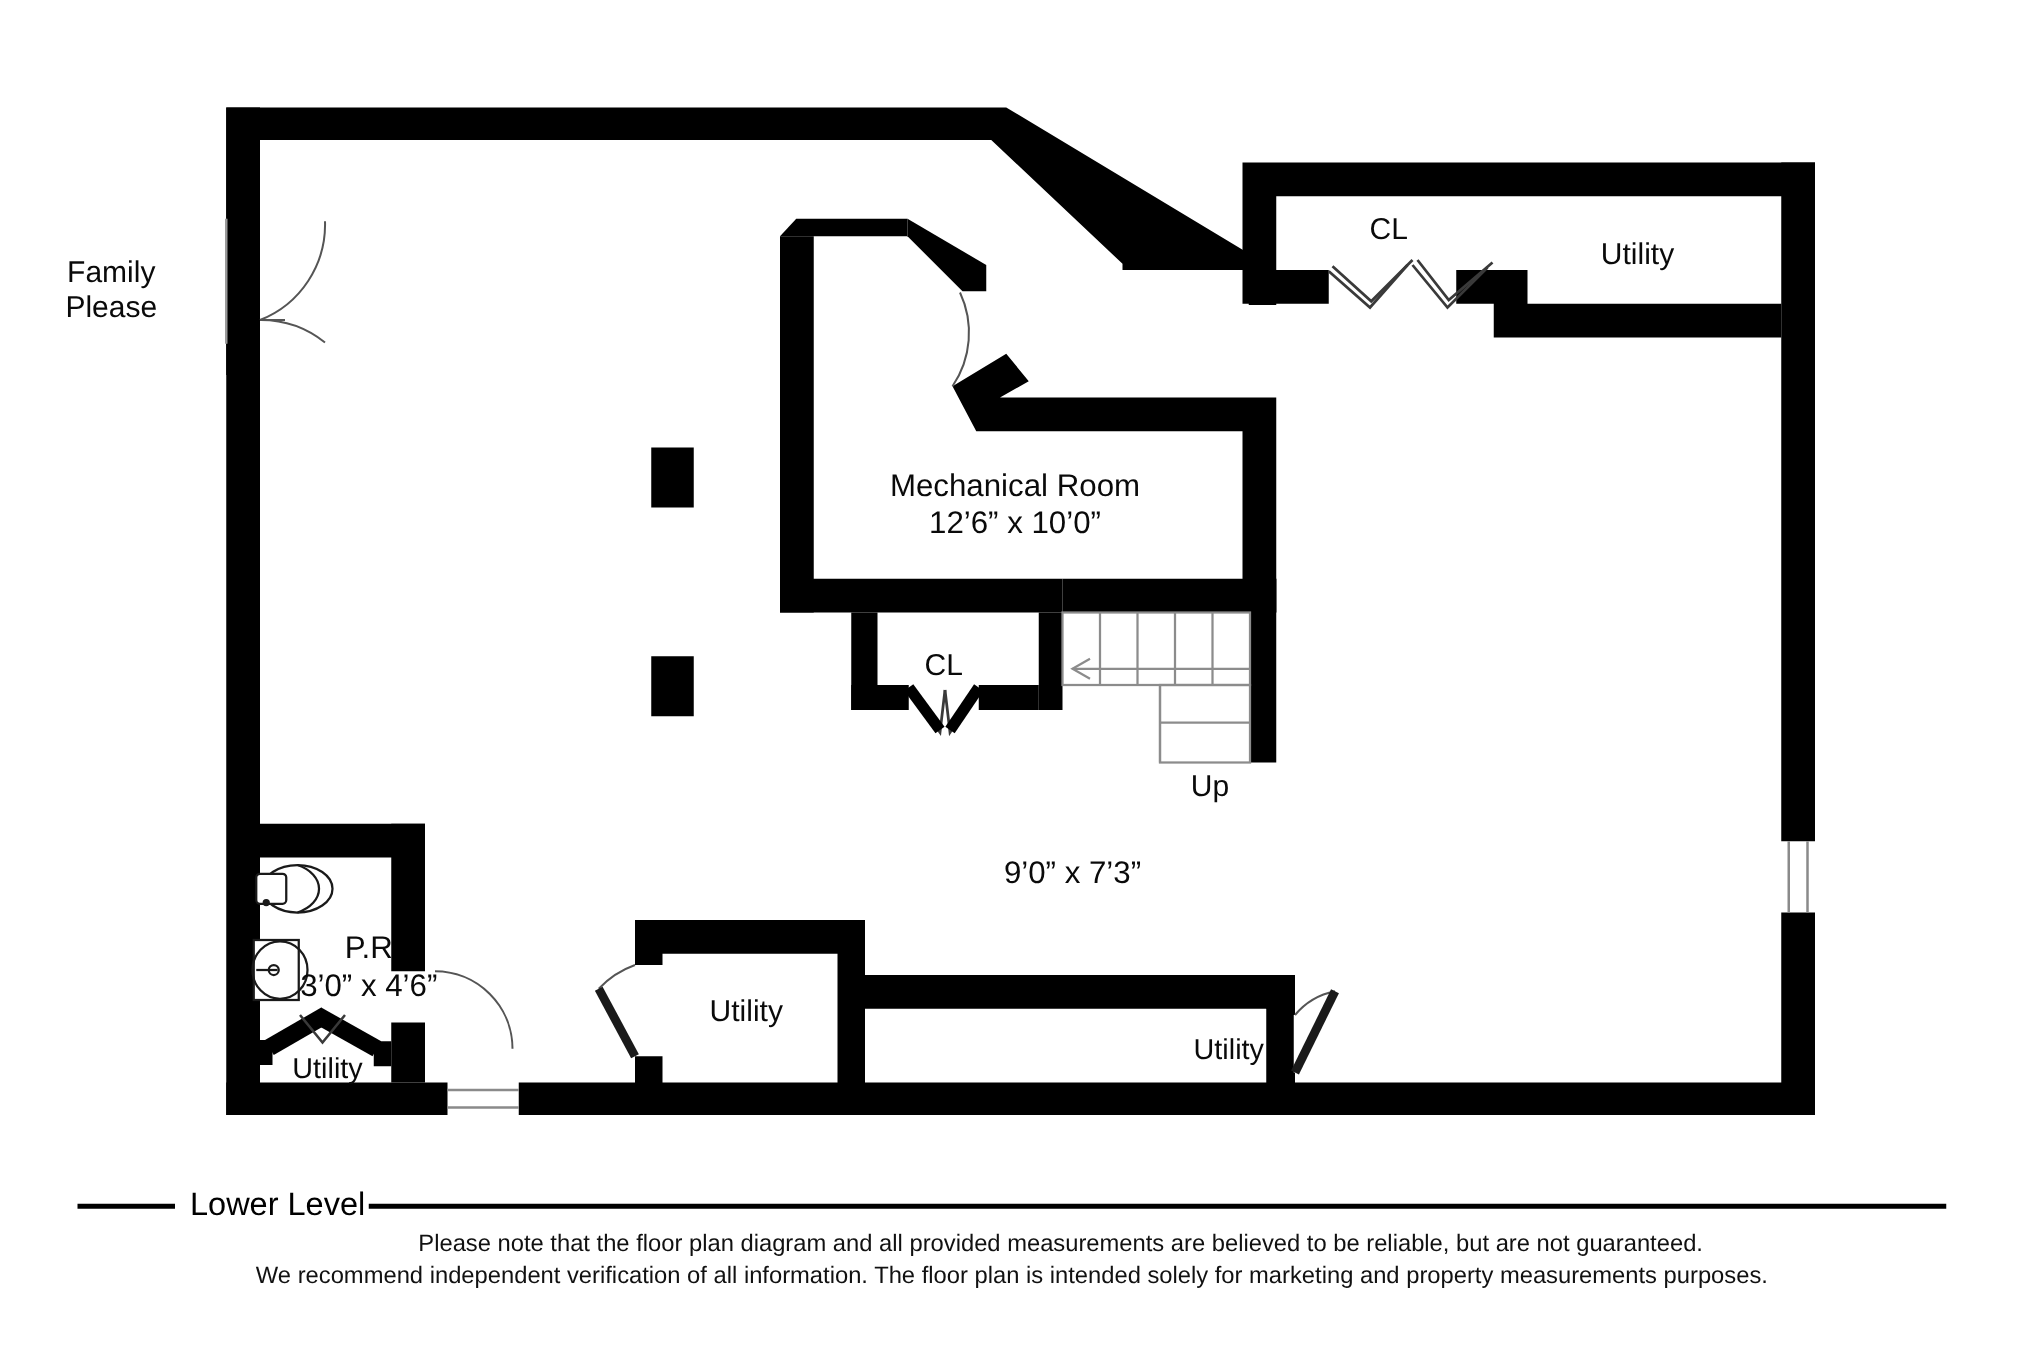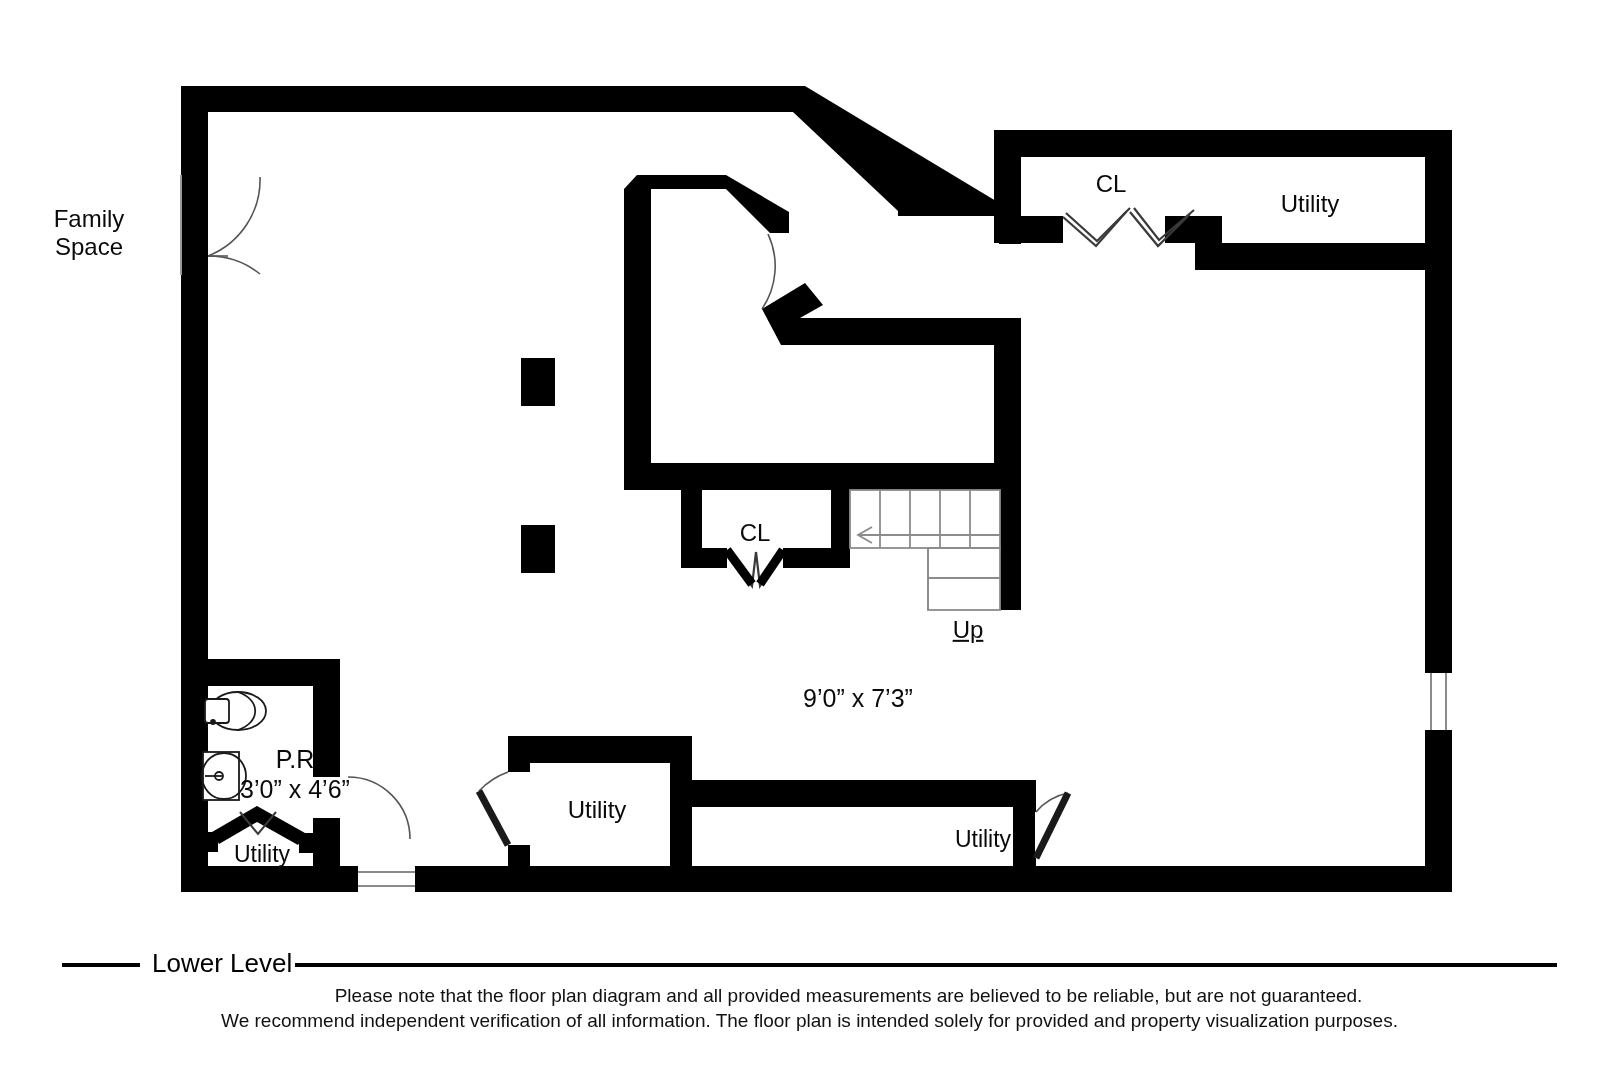--- a/index.html
+++ b/index.html
@@ -228,46 +228,48 @@
       <rect x="205" y="699" width="24" height="24" rx="3"></rect>
       <circle cx="213" cy="722" r="2" fill="#1a1a1a"></circle>
       <rect x="203" y="752" width="36" height="48"></rect>
       <ellipse cx="224" cy="776" rx="22" ry="23" fill="none"></ellipse>
       <line x1="205" y1="776" x2="222" y2="776"></line>
       <circle cx="219" cy="776" r="4" fill="none"></circle>
     </g>
   </svg>
 
   <div class="label label-small" style="left:89px; top:233px;"><span>Family</span>
-<span>Space</span></div>
-
-
+<span>Please</span></div>
+
+
+  <div class="label label-room" style="left:812px; top:404px;"><span>Mechanical Room</span>
+<span>12’6” x 10’0”</span></div>
 
 
   <div class="label label-room" style="left:295px; top:774px;"><span>P.R</span>
 <span>3’0” x 4’6”</span></div>
 
   <div class="label label-small" style="left:1111px; top:184px;"><span>CL</span></div>
 
   <div class="label label-small" style="left:1310px; top:204px;"><span>Utility</span></div>
 
   <div class="label label-small" style="left:755px; top:533px;"><span>CL</span></div>
 
   <div class="label label-tiny" style="left:262px; top:855px;"><span>Utility</span></div>
 
   <div class="label label-small" style="left:597px; top:810px;"><span>Utility</span></div>
 
   <div class="label label-tiny" style="left:983px; top:840px;"><span>Utility</span></div>
 
-  <div class="label label-up" style="left:968px; top:630px;text-decoration:underline;"><span>Up</span></div>
+  <div class="label label-up" style="left:968px; top:630px;"><span>Up</span></div>
 
   <div class="label label-room" style="left:858px; top:699px;"><span>9’0” x 7’3”</span></div>
 
   <div class="footer-line-wrap">
     <div class="rule rule-left"></div>
     <div class="lower-level-title">Lower Level</div>
     <div class="rule rule-right"></div>
   </div>
 
   <div class="disclaimer disclaimer-1">Please note that the floor plan diagram and all provided measurements are believed to be reliable, but are not guaranteed.</div>
-  <div class="disclaimer disclaimer-2">We recommend independent verification of all information. The floor plan is intended solely for provided and property visualization purposes.</div>
+  <div class="disclaimer disclaimer-2">We recommend independent verification of all information. The floor plan is intended solely for marketing and property measurements purposes.</div>
 
 </div>
 
 </body></html>

